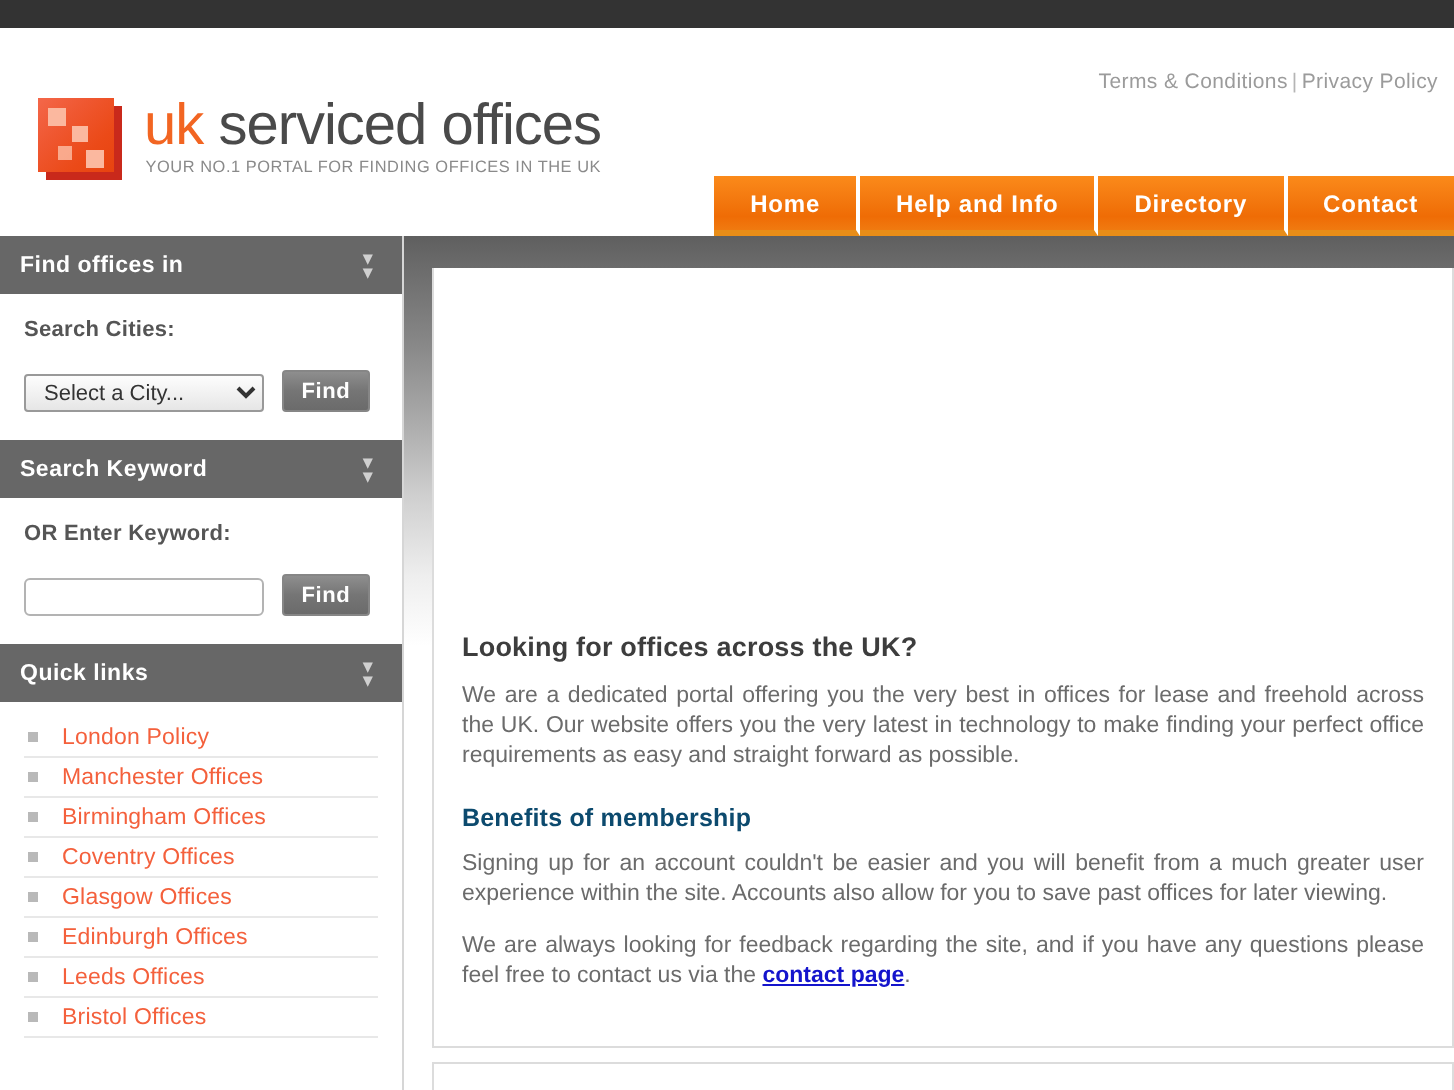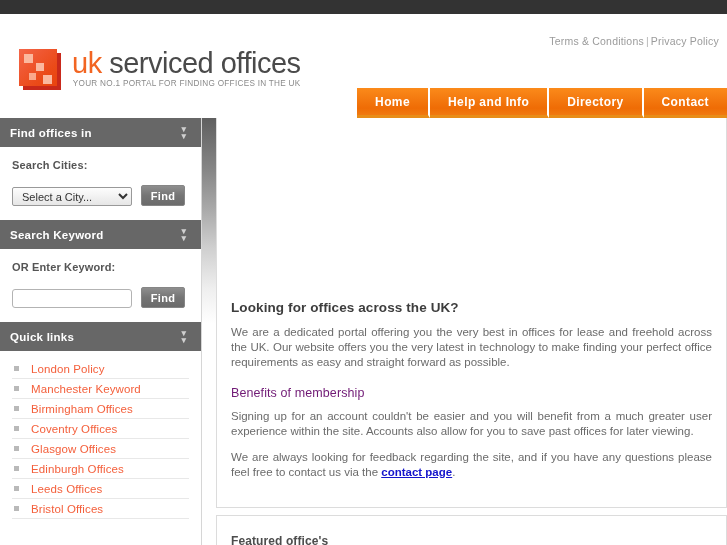--- a/index.html
+++ b/index.html
@@ -254,21 +254,21 @@
     color: #f4603c;
     font-size: 11.5px;
     text-decoration: none;
     letter-spacing: .1px;
   }
 
   
   .main-col {
     position: absolute;
     left: 216px;
-    top: 0;
+    top: 16px;
     right: 0;
     height: 325px;
   }
 
   .card {
     background: #ffffff;
     border: 1px solid #dcdcdc;
     border-top: none;
   }
 
@@ -280,22 +280,22 @@
 
   h2.sec-title {
     font-size: 13.5px;
     font-weight: bold;
     color: #3d3d3d;
     margin: 0 0 10px 0;
     letter-spacing: .1px;
   }
   h3.sub-title {
     font-size: 12.5px;
-    font-weight: normal;
-    color: #701a75;
+    font-weight: bold;
+    color: #0c4a6e;
     margin: 16px 0 9px 0;
     letter-spacing: .1px;
   }
   p.body-copy {
     font-size: 11.5px;
     line-height: 15px;
     color: #6b6b6b;
     margin-bottom: 11px;
     text-align: justify;
   }
@@ -402,21 +402,21 @@
               <span>▾</span>
             </span>
         </div>
         <ul class="quick-list">
           <li>
               <span class="bullet"></span>
               <a href="#">London Policy</a>
             </li>
           <li>
               <span class="bullet"></span>
-              <a href="#">Manchester Keyword</a>
+              <a href="#">Manchester Offices</a>
             </li>
           <li>
               <span class="bullet"></span>
               <a href="#">Birmingham Offices</a>
             </li>
           <li>
               <span class="bullet"></span>
               <a href="#">Coventry Offices</a>
             </li>
           <li>

